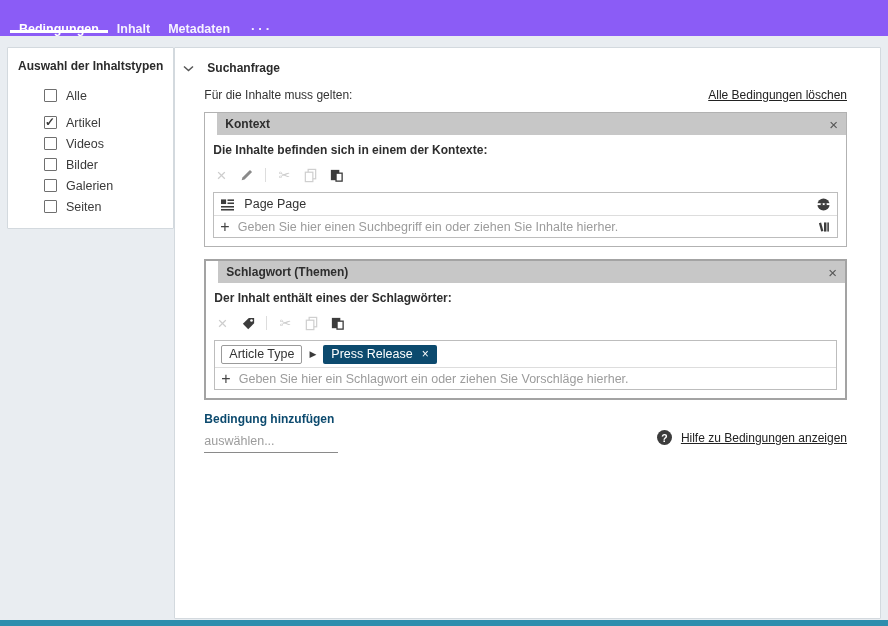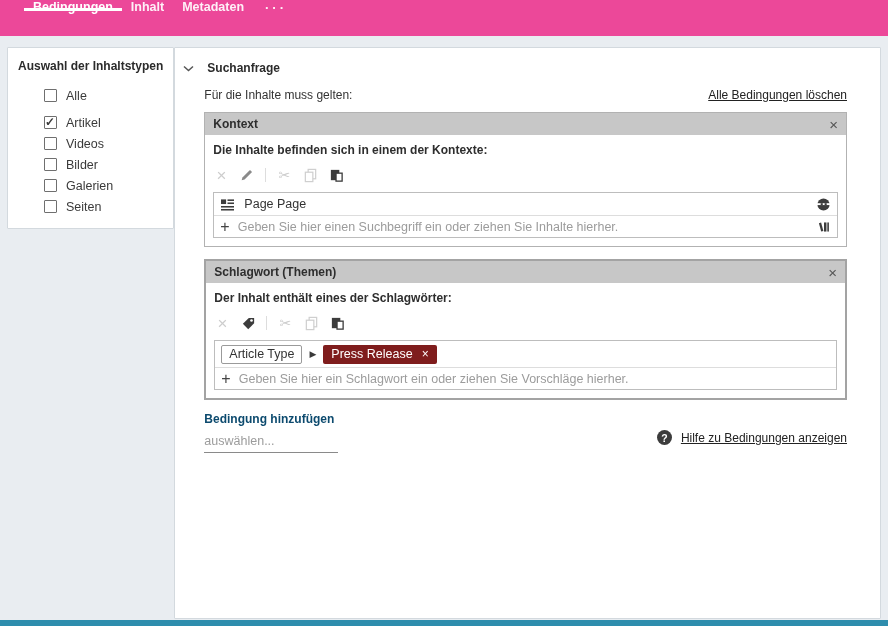--- a/index.html
+++ b/index.html
@@ -9,23 +9,23 @@
     font-size: 12px;
     color: #333;
     background: #e9edf1;
     display: flex;
     flex-direction: column;
   }
 
   
   .tabbar {
     height: 36px; flex: 0 0 36px;
-    background: #ec4899;
-    display: flex; align-items: flex-start;
-    padding-left: 24px;
+    background: #8b5cf6;
+    display: flex; align-items: flex-end;
+    padding-left: 10px;
   }
   .tab {
     position: relative;
     display: flex; align-items: center;
     padding: 0 9px;
     color: rgba(255,255,255,.92);
     font-weight: 700; font-size: 12.5px;
     cursor: pointer;
   }
   .tab.active { color: #fff; }
@@ -87,20 +87,21 @@
     border: 1px solid #b2b2b2;
     background: #fff;
     margin-bottom: 12px;
   }
   .condition.highlighted { border: 2px solid #a3a3a3; }
   .cond-header {
     background: #c7c7c7;
     height: 22px;
     display: flex; align-items: center; justify-content: space-between;
     padding: 0 8px;
+    margin-left: 12px;
   }
   .cond-title { font-weight: 700; font-size: 12px; color: #2e2e2e; }
   .cond-close { color: #555; font-size: 15px; line-height: 1; cursor: pointer; }
   .cond-body { padding: 6px 8px 8px; }
   .cond-desc { font-weight: 700; font-size: 12px; color: #2e2e2e; margin: 2px 0 8px; }
 
   .toolbar { display: flex; align-items: center; gap: 10px; height: 20px; margin-bottom: 7px; }
   .tb-ico { display: inline-flex; align-items: center; justify-content: center; width: 16px; height: 16px; cursor: pointer; }
   .tb-x { color: #cdcdcd; font-size: 17px; line-height: 1; }
   .tb-cut { color: #cdcdcd; font-size: 14px; }
@@ -121,21 +122,21 @@
 
   
   .tag-row { height: 26px; }
   .chip-plain {
     border: 1px solid #9a9a9a; border-radius: 2px;
     padding: 1px 7px 2px; font-size: 12.5px; color: #333; background: #fff;
     cursor: pointer;
   }
   .chip-arrow { margin: 0 7px; font-size: 9px; color: #3a3a3a; }
   .chip-filled {
-    background: #7f1d1d; color: #fff; border-radius: 2px;
+    background: #0c4a6e; color: #fff; border-radius: 2px;
     padding: 2px 8px 3px; font-size: 12.5px;
     display: inline-flex; align-items: center; gap: 9px;
     cursor: pointer;
   }
   .chip-filled .chip-x { font-size: 12px; cursor: pointer; }
 
   
   .add-row {
     display: flex; justify-content: space-between; align-items: flex-end;
     margin: 12px 33px 0 29px;

